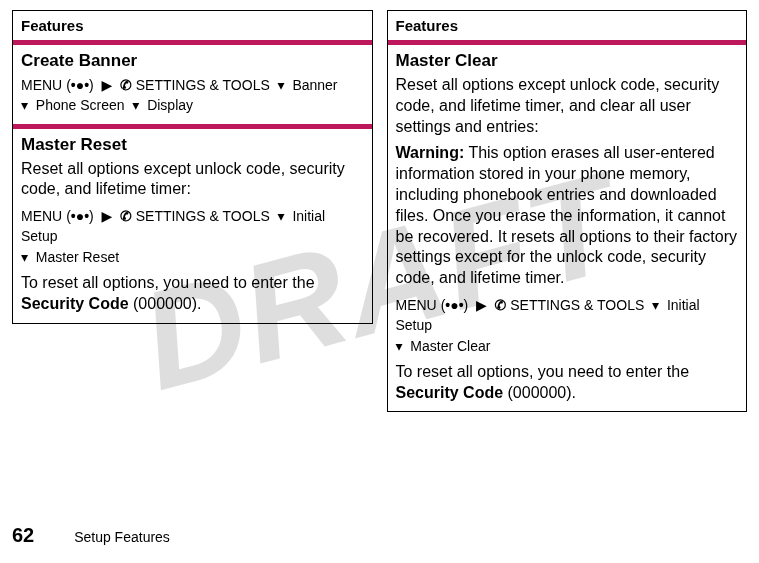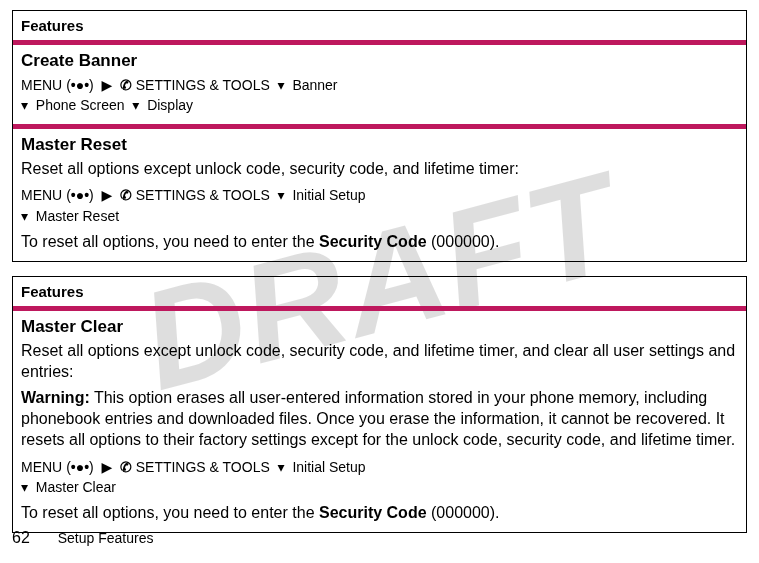--- a/index.html
+++ b/index.html
@@ -23,21 +23,20 @@
       z-index: 0;
       font-style: italic;
       pointer-events: none;
     }
     .columns {
       display: flex;
       gap: 14px;
       padding: 10px 12px 0 12px;
       position: relative;
       z-index: 1;
-      flex-direction: column;
     }
     .col {
       flex: 1;
     }
     .box {
       border: 1px solid #000;
     }
     .box-section {
       border-top: 5px solid #be185d;
       padding: 6px 8px 8px 8px;
@@ -68,23 +67,23 @@
     }
     .menu-path .bold { font-weight: normal; }
     .page-footer {
       position: absolute;
       bottom: 16px;
       left: 12px;
       z-index: 1;
       font-size: 14px;
     }
     .page-num {
-      font-weight: normal;
-      font-size: 16px;
-      margin-right: 24px;
+      font-weight: bold;
+      font-size: 20px;
+      margin-right: 36px;
     }
     .glyph { font-weight: bold; }
   </style>
 </head>
 <body>
 
 <div class="watermark">DRAFT</div>
 
 <div class="columns">
 

